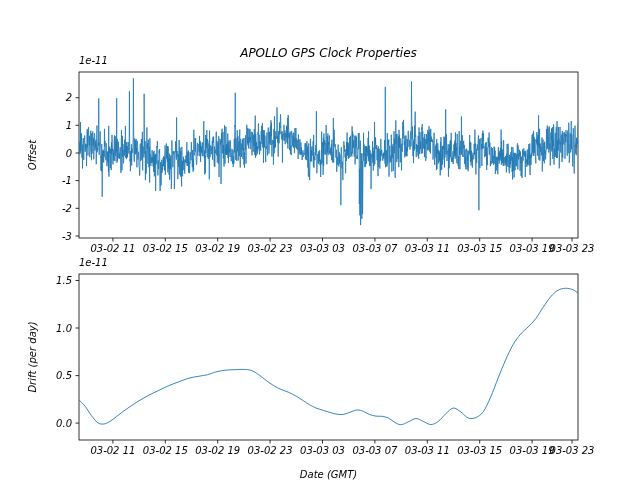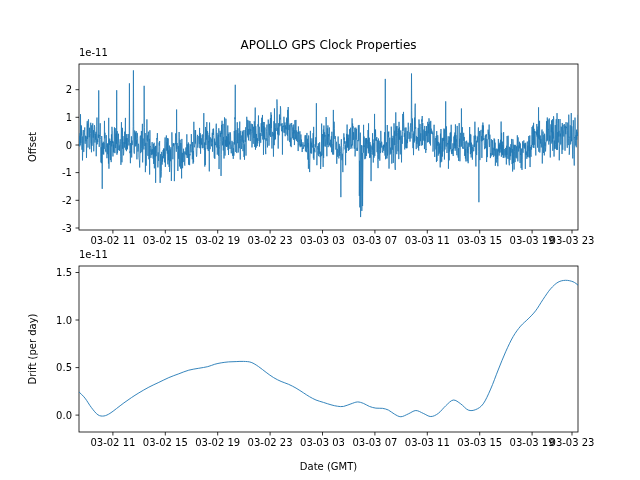--- a/index.html
+++ b/index.html
@@ -10,24 +10,25 @@
   body {
     width: 640px;
     height: 480px;
     font-family: "DejaVu Sans", sans-serif;
     color: #000000;
     overflow: hidden;
     position: relative;
   }
   #figure {
     position: absolute;
-    left: 0; top: 4px;
+    left: 0; top: 12px;
     width: 640px;
     height: 426px;
     background: #ffffff;
+    font-style: italic;
   }
   svg.fig {
     display: block;
     width: 640px;
     height: 480px;
   }
   text {
     font-family: "DejaVu Sans", sans-serif;
     fill: #000000;
   }

